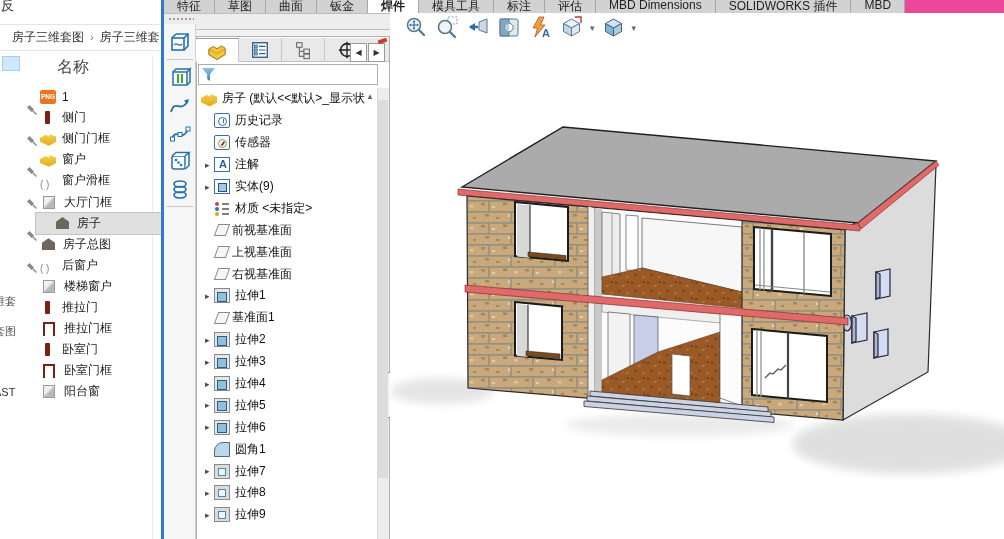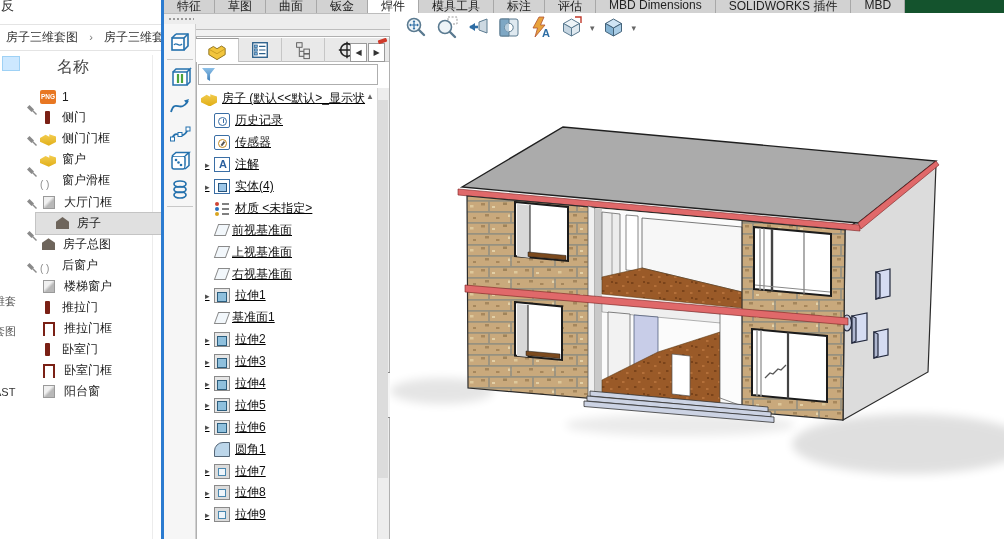--- a/index.html
+++ b/index.html
@@ -6,21 +6,21 @@
   body{width:1004px;height:539px;overflow:hidden;background:#fff;
        font-family:"Liberation Sans","DejaVu Sans",sans-serif;
        -webkit-font-smoothing:antialiased;position:relative;}
   #root{position:absolute;inset:0;width:1004px;height:539px;background:#fff;}
   .abs{position:absolute;}
 
   
   .explorer{left:0;top:0;width:161px;height:539px;background:#fff;overflow:hidden;}
   .ex-top-partial{left:1px;top:-3px;font-size:13px;color:#333;}
   .ex-hair{background:#e4e4e4;height:1px;left:0;width:161px;}
-  .ex-breadcrumb{left:6px;top:27px;height:20px;display:flex;align-items:center;font-size:12px;color:#333;white-space:nowrap;width:158px;overflow:hidden;justify-content:space-between;}
+  .ex-breadcrumb{left:12px;top:27px;height:20px;display:flex;align-items:center;font-size:12px;color:#333;white-space:nowrap;width:158px;overflow:hidden;}
   .ex-breadcrumb .sep{color:#777;margin:0 6px;font-size:11px;}
   .ex-vline{left:152px;top:55px;width:1px;height:484px;background:#ececec;}
   .ex-nav{left:0;top:52px;width:36px;height:487px;}
   .nav-sel{left:2px;top:4px;width:16px;height:13px;background:#cde8ff;border:1px solid #9ed1f5;}
   .pin{left:26px;width:12px;height:12px;}
   .nav-partial{left:-6px;font-size:11px;color:#555;white-space:nowrap;}
   .ex-list{left:36px;top:86px;width:126px;}
   .ex-header{left:57px;top:57px;font-size:16px;color:#444;}
   .frow{display:flex;align-items:center;height:21.1px;padding-left:4px;cursor:default;}
   .frow.selected{background:#e0e0e0;outline:1px solid #c4c4c4;padding-left:18px;}
@@ -32,24 +32,24 @@
   .door-part-icon{width:5px;height:13px;background:#7a2015;border-radius:1px;margin:0 6px 0 5px;}
   .frame-part-icon{width:8px;height:12px;border:2px solid #7a2015;border-bottom:none;background:#fff;margin:0 3px;}
   .house-part-icon{width:13px;height:12px;background:#6e655c;clip-path:polygon(0 38%,50% 0,100% 38%,100% 100%,0 100%);margin:0 2px;}
   .sash-part-icon::before{content:"( )";color:#8a8a8a;font-size:10px;line-height:14px;}
   .misc-part-icon{width:10px;height:11px;border:1px solid #9a9a9a;background:linear-gradient(135deg,#f0f0f0 40%,#b8b8b8 60%);margin:0 3px;}
 
   
   .win-divider{left:161px;top:0;width:3px;height:539px;background:#2b7bd0;}
 
   
-  .sw-top-strip{left:164px;top:0;width:840px;height:20px;background:#14532d;display:flex;}
+  .sw-top-strip{left:164px;top:0;width:840px;height:20px;background:#ec4899;display:flex;}
   .rtab{height:13px;overflow:hidden;background:#d2d2d2;border-right:1px solid #a8a8a8;padding:0 13px;flex:none;}
   .rtab span{display:block;font-size:12px;color:#222;transform:translateY(-2px);white-space:nowrap;}
-  .rtab.active{background:#fff;}
+  .rtab.active{background:#fff;font-weight:bold;}
   .ribbon-collapsed{left:164px;top:13px;width:406px;height:17px;background:#ededed;border:1px solid #bdbdbd;border-left:none;box-sizing:border-box;}
   .grip-dots{left:4px;top:3px;width:26px;height:4px;
      background-image:radial-gradient(circle,#9a9a9a 35%,transparent 40%);background-size:4px 4px;}
   .pull-handle{left:388px;top:4px;width:7px;height:7px;border:1px solid #aaa;border-radius:50%;background:#f7f7f7;}
   .red-dash{width:9px;height:4px;background:#cf3a2a;border-radius:1px;transform:rotate(-18deg);}
   .sw-chrome{left:164px;top:30px;width:226px;height:509px;background:#f1f1f1;}
 
   
   .left-toolbar{left:164px;top:24px;width:32px;height:515px;background:#f6f6f6;border-right:1px solid #d0d0d0;box-sizing:border-box;display:flex;flex-direction:column;align-items:center;padding-top:4px;}
   .lt-icon{width:26px;height:26px;margin:1px 0;display:flex;align-items:center;justify-content:center;}
@@ -57,21 +57,21 @@
 
   
   .fm-panel{left:196px;top:36px;width:194px;height:503px;background:#fff;border:1px solid #b0b0b0;border-bottom:none;box-sizing:border-box;}
   .fm-tabs{left:196px;top:38px;width:193px;height:24px;background:#e9e9e9;border-bottom:1px solid #c0c0c0;display:flex;box-sizing:border-box;}
   .fm-tab{width:43px;height:24px;display:flex;align-items:center;justify-content:center;border-right:1px solid #c6c6c6;box-sizing:border-box;}
   .fm-tab.active{background:#fff;border-top:1px solid #9a9a9a;}
   .fm-arrows{position:absolute;right:4px;top:5px;display:flex;}
   .fm-arrow{width:15px;height:17px;background:#fff;border:1px solid #9a9a9a;font-size:8px;color:#333;display:flex;align-items:center;justify-content:center;margin-left:1px;}
   .fm-filter{left:198px;top:64px;width:180px;height:21px;background:#fff;border:1px solid #aeaeae;display:flex;align-items:center;padding-left:3px;box-sizing:border-box;}
   .funnel{width:13px;height:13px;background:linear-gradient(#8cc0e8,#3f7fba);clip-path:polygon(0 0,100% 0,62% 48%,62% 100%,40% 86%,40% 48%);}
-  .fm-tree{left:197px;top:88px;width:180px;height:451px;overflow:hidden;background:#fff;text-decoration:underline;}
+  .fm-tree{left:197px;top:88px;width:180px;height:451px;overflow:hidden;background:#fff;}
   .trow{display:flex;align-items:center;height:21.9px;}
   .trow .exp{width:9px;margin-left:8px;font-size:9px;color:#4a4a4a;flex:none;}
   .trow.root .exp{visibility:hidden;margin-left:0;width:4px;}
   .ticon{flex:none;display:inline-block;position:relative;width:16px;height:15px;margin-right:5px;box-sizing:border-box;}
   .tlabel{font-size:12px;color:#111;white-space:nowrap;}
   .tree-up{left:366px;top:92px;font-size:8px;color:#666;}
   .part-root-icon{background:linear-gradient(#f7d35c,#e0ae17);clip-path:polygon(0 45%,35% 22%,58% 36%,58% 18%,100% 34%,100% 74%,55% 100%,0 72%);}
   .history-icon{border:1px solid #3a6ea5;background:#fff;border-radius:2px;}
   .history-icon::before{content:"";position:absolute;left:3px;top:2.5px;width:7px;height:7px;border:1.5px solid #3a6ea5;border-radius:50%;}
   .history-icon::after{content:"";position:absolute;left:7.5px;top:4.5px;width:1.5px;height:4px;background:#3a6ea5;}
@@ -394,21 +394,21 @@
           <span class="tlabel">传感器</span>
         </div>
         <div class="trow">
           <span class="exp">▸</span>
           <span class="ticon annotations-icon"></span>
           <span class="tlabel">注解</span>
         </div>
         <div class="trow">
           <span class="exp">▸</span>
           <span class="ticon bodies-icon"></span>
-          <span class="tlabel">实体(4)</span>
+          <span class="tlabel">实体(9)</span>
         </div>
         <div class="trow">
           <span class="exp" style="visibility: hidden;">▸</span>
           <span class="ticon material-icon"></span>
           <span class="tlabel">材质 &lt;未指定&gt;</span>
         </div>
         <div class="trow">
           <span class="exp" style="visibility: hidden;">▸</span>
           <span class="ticon plane-icon"></span>
           <span class="tlabel">前视基准面</span>

